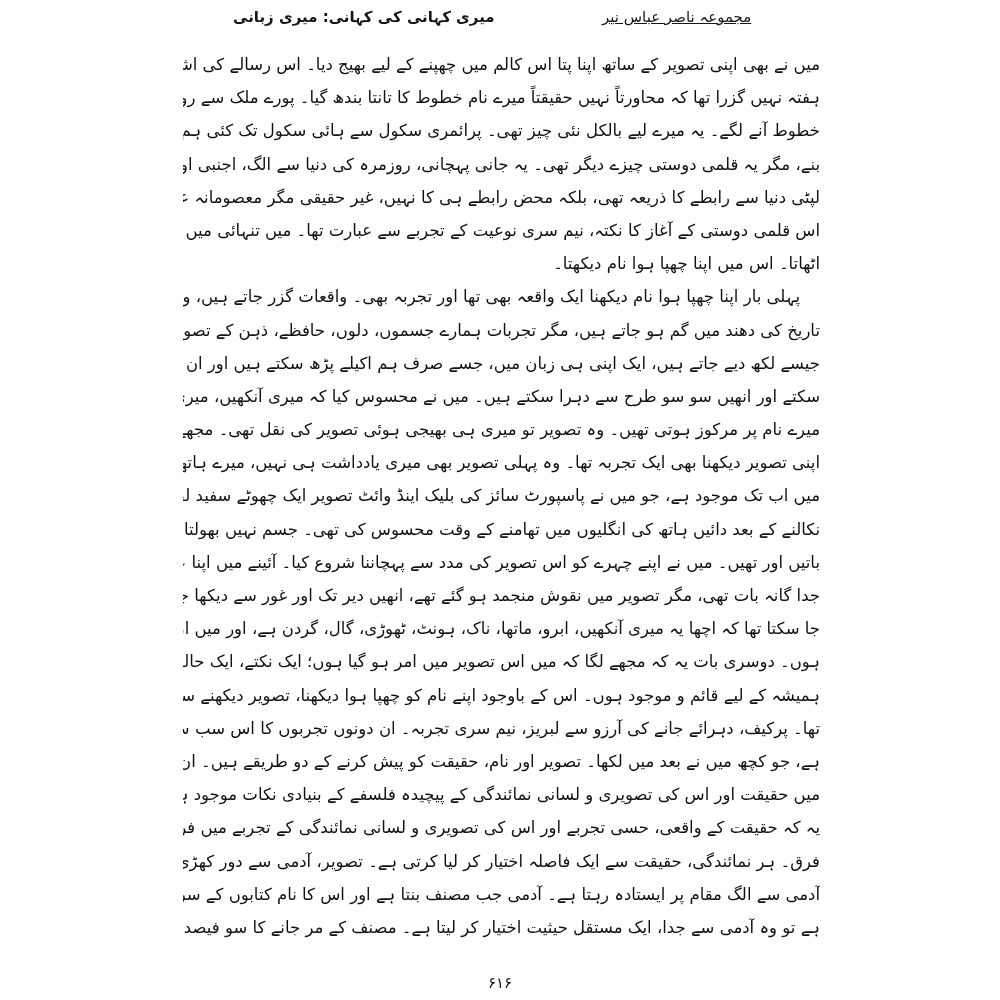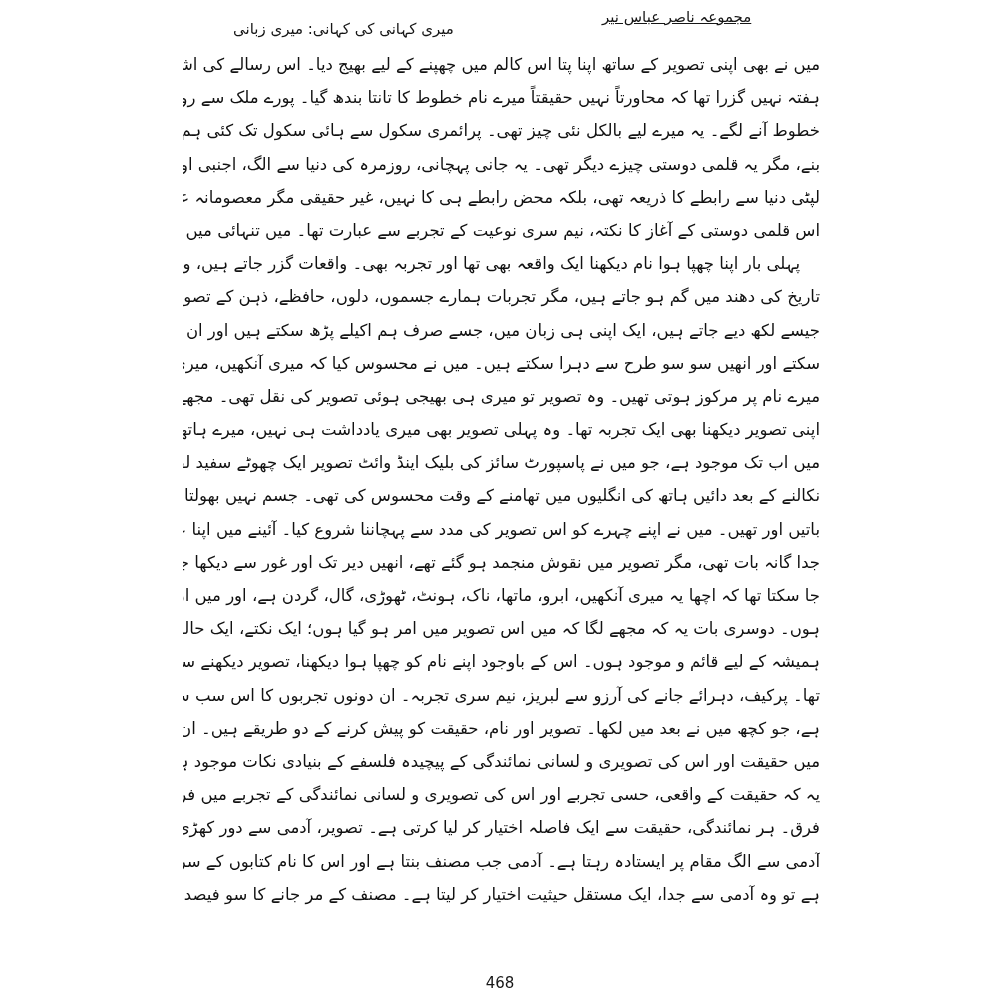--- a/index.html
+++ b/index.html
@@ -22,22 +22,23 @@
     left: 0;
     width: 100%;
     height: 26px;
     direction: rtl;
     font-size: 15px;
     color: #161616;
   }
   .running-head .chapter-title {
     position: absolute;
     left: 233px;
-    top: 12px;
+    top: 0;
     white-space: nowrap;
+    font-weight: bold;
   }
   .running-head .book-title {
     position: absolute;
     left: 602px;
     top: 0;
     white-space: nowrap;
     text-decoration: underline;
   }
   .page-body {
     position: absolute;
@@ -84,20 +85,21 @@
     <span class="book-title">مجموعہ ناصر عباس نیر</span>
   </div>
 
   <div class="page-body">
     <div class="text-line">میں نے بھی اپنی تصویر کے ساتھ اپنا پتا اس کالم میں چھپنے کے لیے بھیج دیا۔ اس رسالے کی اشاعت کو ایک</div>
     <div class="text-line">ہفتہ نہیں گزرا تھا کہ محاورتاً نہیں حقیقتاً میرے نام خطوط کا تانتا بندھ گیا۔ پورے ملک سے روزانہ دس سے بیس</div>
     <div class="text-line">خطوط آنے لگے۔ یہ میرے لیے بالکل نئی چیز تھی۔ پرائمری سکول سے ہائی سکول تک کئی ہم جماعت دوست</div>
     <div class="text-line">بنے، مگر یہ قلمی دوستی چیزے دیگر تھی۔ یہ جانی پہچانی، روزمرہ کی دنیا سے الگ، اجنبی اور کچھ کچھ ماورائیت میں</div>
     <div class="text-line">لپٹی دنیا سے رابطے کا ذریعہ تھی، بلکہ محض رابطے ہی کا نہیں، غیر حقیقی مگر معصومانہ عہد و پیمان کی حامل دنیا تھی۔</div>
     <div class="text-line">اس قلمی دوستی کے آغاز کا نکتہ، نیم سری نوعیت کے تجربے سے عبارت تھا۔ میں تنہائی میں بار بار رسالہ</div>
+    <div class="text-line para-end">اٹھاتا۔ اس میں اپنا چھپا ہوا نام دیکھتا۔</div>
     <div class="text-line para-indent">پہلی بار اپنا چھپا ہوا نام دیکھنا ایک واقعہ بھی تھا اور تجربہ بھی۔ واقعات گزر جاتے ہیں، وقت اور</div>
     <div class="text-line">تاریخ کی دھند میں گم ہو جاتے ہیں، مگر تجربات ہمارے جسموں، دلوں، حافظے، ذہن کے تصوراتی منطقے میں</div>
     <div class="text-line">جیسے لکھ دیے جاتے ہیں، ایک اپنی ہی زبان میں، جسے صرف ہم اکیلے پڑھ سکتے ہیں اور ان کے معانی کو بوجھ</div>
     <div class="text-line">سکتے اور انھیں سو سو طرح سے دہرا سکتے ہیں۔ میں نے محسوس کیا کہ میری آنکھیں، میری تصویر سے زیادہ</div>
     <div class="text-line">میرے نام پر مرکوز ہوتی تھیں۔ وہ تصویر تو میری ہی بھیجی ہوئی تصویر کی نقل تھی۔ مجھے اعتراف ہے کہ پہلی بار</div>
     <div class="text-line">اپنی تصویر دیکھنا بھی ایک تجربہ تھا۔ وہ پہلی تصویر بھی میری یادداشت ہی نہیں، میرے ہاتھوں کی اس کپکپاہٹ</div>
     <div class="text-line">میں اب تک موجود ہے، جو میں نے پاسپورٹ سائز کی بلیک اینڈ وائٹ تصویر ایک چھوٹے سفید لفافے سے</div>
     <div class="text-line">نکالنے کے بعد دائیں ہاتھ کی انگلیوں میں تھامنے کے وقت محسوس کی تھی۔ جسم نہیں بھولتا۔ اس تجربے کی دو خاص</div>
     <div class="text-line">باتیں اور تھیں۔ میں نے اپنے چہرے کو اس تصویر کی مدد سے پہچاننا شروع کیا۔ آئینے میں اپنا عکس دیکھنا</div>
     <div class="text-line">جدا گانہ بات تھی، مگر تصویر میں نقوش منجمد ہو گئے تھے، انھیں دیر تک اور غور سے دیکھا جا سکتا تھا، اور سوچا</div>
@@ -106,15 +108,15 @@
     <div class="text-line">ہمیشہ کے لیے قائم و موجود ہوں۔ اس کے باوجود اپنے نام کو چھپا ہوا دیکھنا، تصویر دیکھنے سے کہیں گہرا تجربہ</div>
     <div class="text-line">تھا۔ پرکیف، دہرائے جانے کی آرزو سے لبریز، نیم سری تجربہ۔ ان دونوں تجربوں کا اس سب سے گہرا تعلق</div>
     <div class="text-line">ہے، جو کچھ میں نے بعد میں لکھا۔ تصویر اور نام، حقیقت کو پیش کرنے کے دو طریقے ہیں۔ ان عام سے تجربوں</div>
     <div class="text-line">میں حقیقت اور اس کی تصویری و لسانی نمائندگی کے پیچیدہ فلسفے کے بنیادی نکات موجود ہیں۔ سب سے اہم نکتہ</div>
     <div class="text-line">یہ کہ حقیقت کے واقعی، حسی تجربے اور اس کی تصویری و لسانی نمائندگی کے تجربے میں فرق ہے، اور خاصا بڑا</div>
     <div class="text-line">فرق۔ ہر نمائندگی، حقیقت سے ایک فاصلہ اختیار کر لیا کرتی ہے۔ تصویر، آدمی سے دور کھڑی رہتی ہے۔ نام،</div>
     <div class="text-line">آدمی سے الگ مقام پر ایستادہ رہتا ہے۔ آدمی جب مصنف بنتا ہے اور اس کا نام کتابوں کے سرورق پر چھپتا</div>
     <div class="text-line">ہے تو وہ آدمی سے جدا، ایک مستقل حیثیت اختیار کر لیتا ہے۔ مصنف کے مر جانے کا سو فیصد یقین ہے مگر اس</div>
   </div>
 
-  <div class="page-footer">468</div>
+  <div class="page-footer">۶۱۶</div>
 
 </div>
 
 </body></html>

